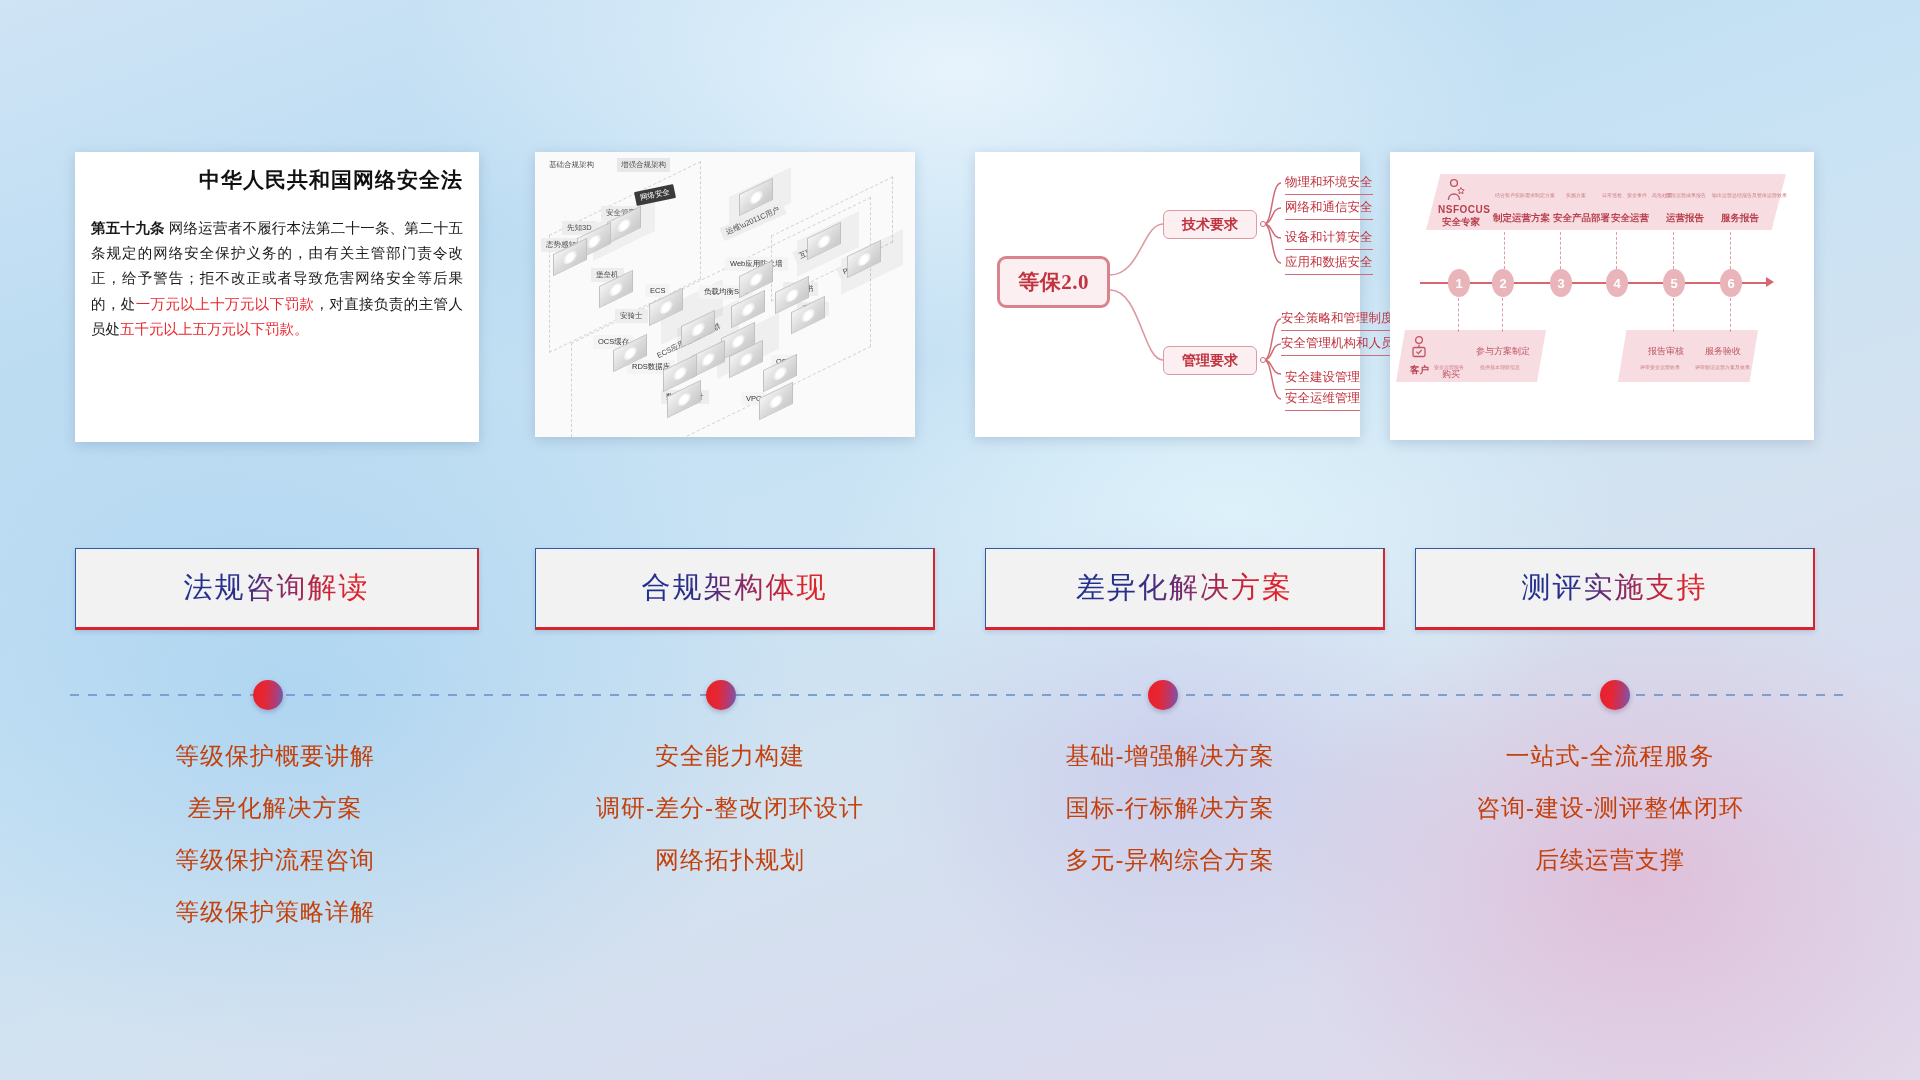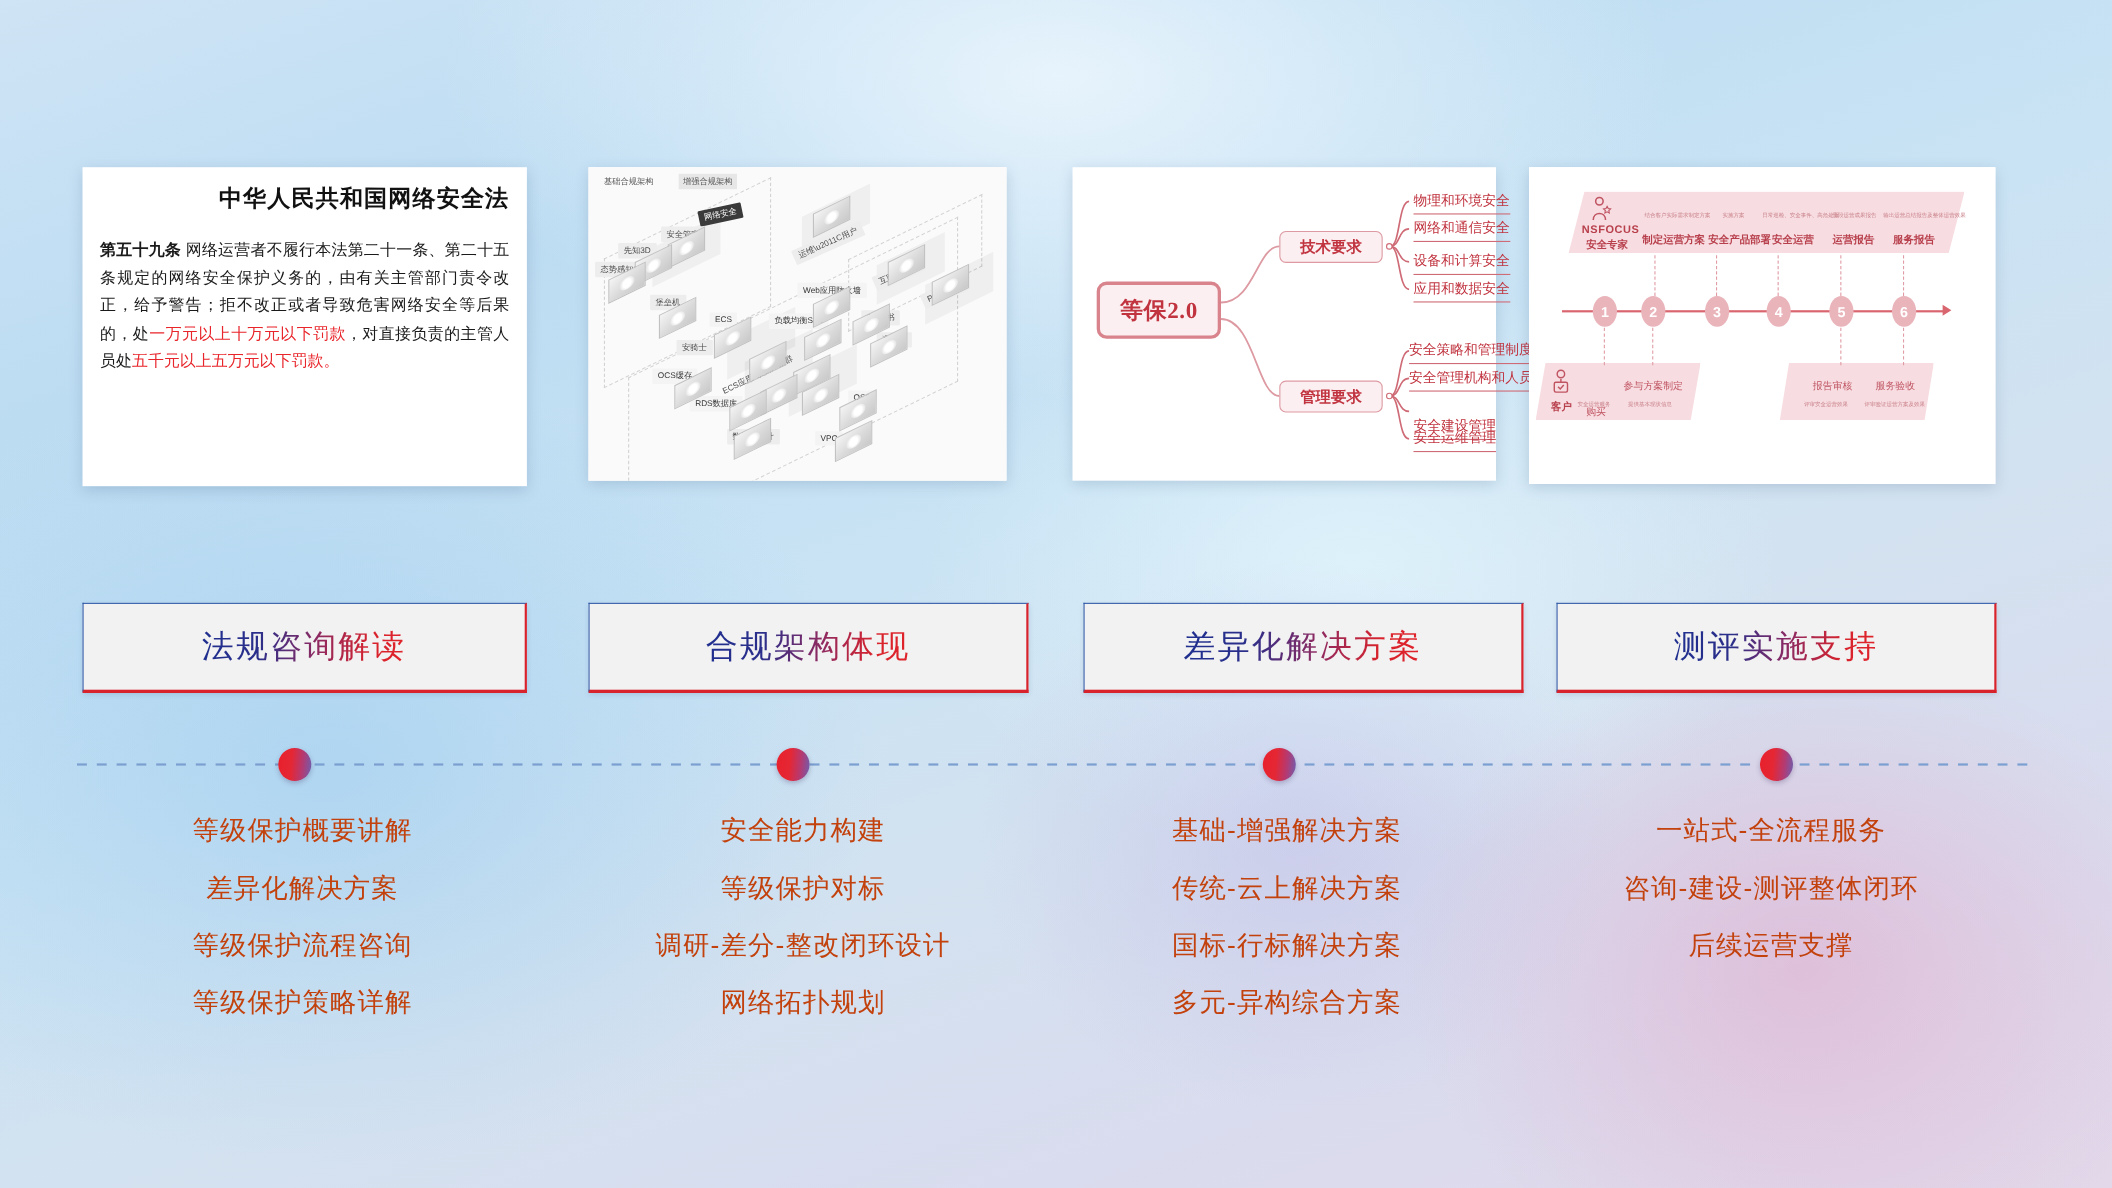--- a/index.html
+++ b/index.html
@@ -289,21 +289,21 @@
       <div class="dot" style="left:285px; top:69px;"></div>
       <div class="leaf" style="left:310px; top:22px;">物理和环境安全</div>
       <div class="leaf" style="left:310px; top:47px;">网络和通信安全</div>
       <div class="leaf" style="left:310px; top:77px;">设备和计算安全</div>
       <div class="leaf" style="left:310px; top:102px;">应用和数据安全</div>
 
       <div class="branch" style="left:188px; top:194px;">管理要求</div>
       <div class="dot" style="left:285px; top:205px;"></div>
       <div class="leaf" style="left:306px; top:158px;">安全策略和管理制度</div>
       <div class="leaf" style="left:306px; top:183px;">安全管理机构和人员</div>
-      <div class="leaf" style="left:310px; top:227px;">安全建设管理</div>
+      <div class="leaf" style="left:310px; top:217px;">安全建设管理</div>
       <div class="leaf" style="left:310px; top:238px;">安全运维管理</div>
     </div>
   </div>
 
   <div class="card" id="card4">
     <div class="tl">
       <div class="banner top"></div>
       <div class="banner bl"></div>
       <div class="banner br"></div>
 
@@ -389,27 +389,25 @@
 <div class="dot-big" id="d4"></div>
 
 <div class="col" id="col1">
   <div class="item">等级保护概要讲解</div>
   <div class="item">差异化解决方案</div>
   <div class="item">等级保护流程咨询</div>
   <div class="item">等级保护策略详解</div>
 </div>
 <div class="col" id="col2">
   <div class="item">安全能力构建</div>
-  <div class="item">等级保护对标</div>
   <div class="item">调研-差分-整改闭环设计</div>
   <div class="item">网络拓扑规划</div>
 </div>
 <div class="col" id="col3">
   <div class="item">基础-增强解决方案</div>
-  <div class="item">传统-云上解决方案</div>
   <div class="item">国标-行标解决方案</div>
   <div class="item">多元-异构综合方案</div>
 </div>
 <div class="col" id="col4">
   <div class="item">一站式-全流程服务</div>
   <div class="item">咨询-建设-测评整体闭环</div>
   <div class="item">后续运营支撑</div>
 </div>
 
 </body></html>

